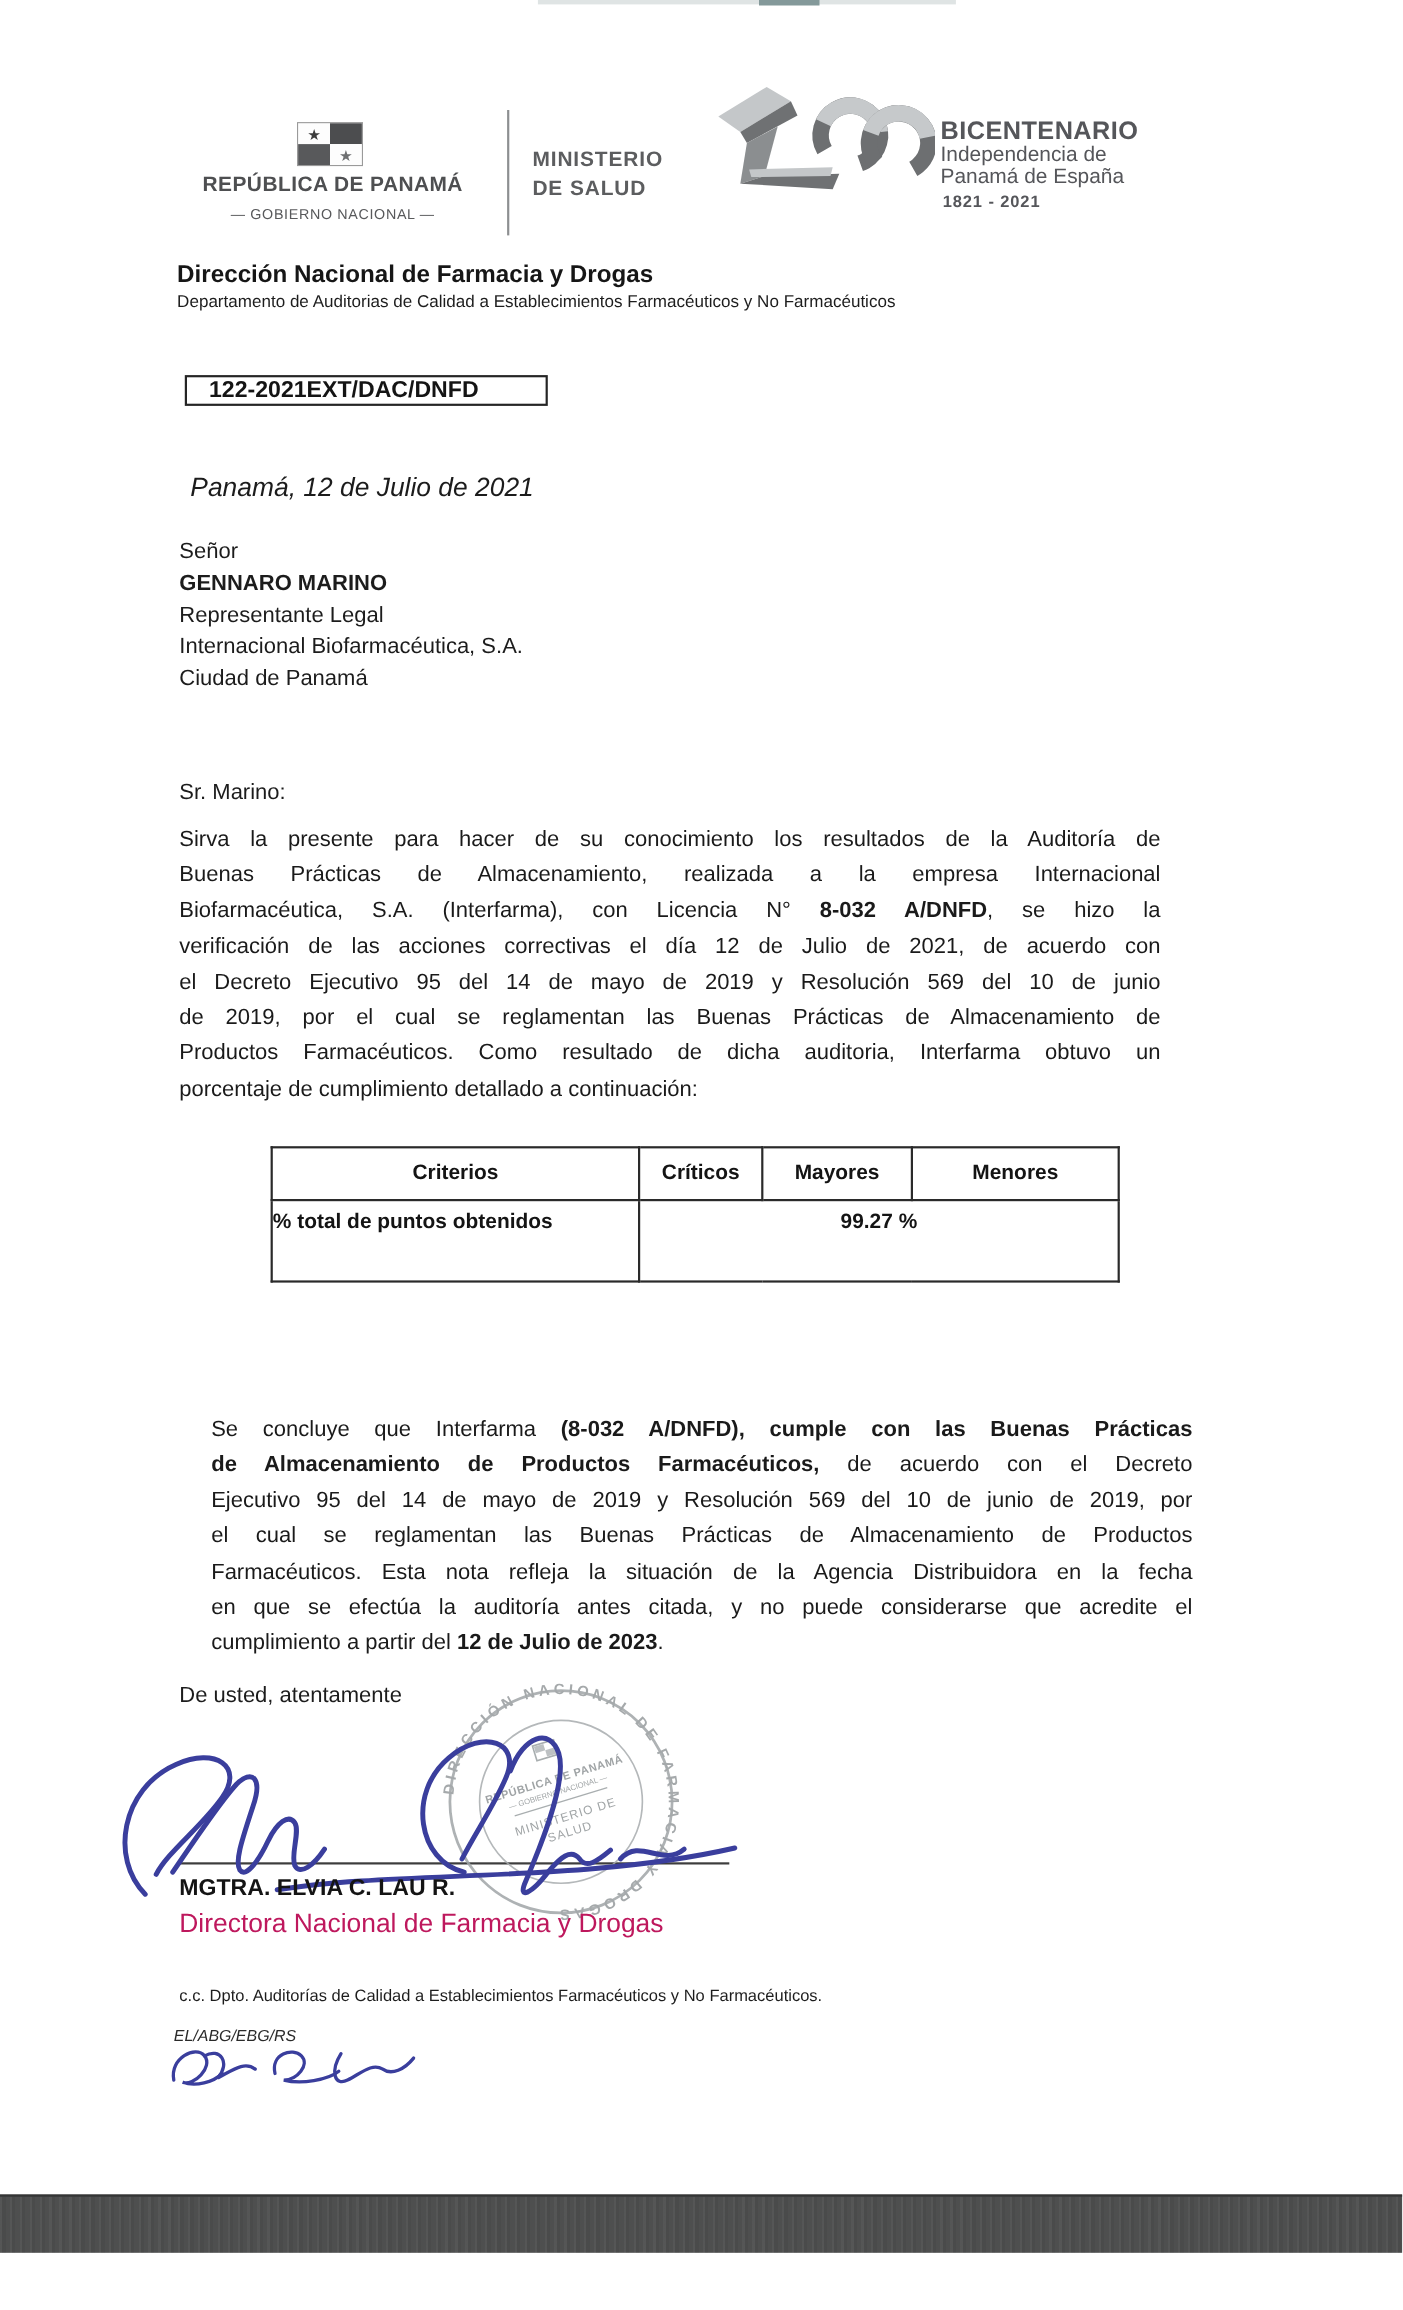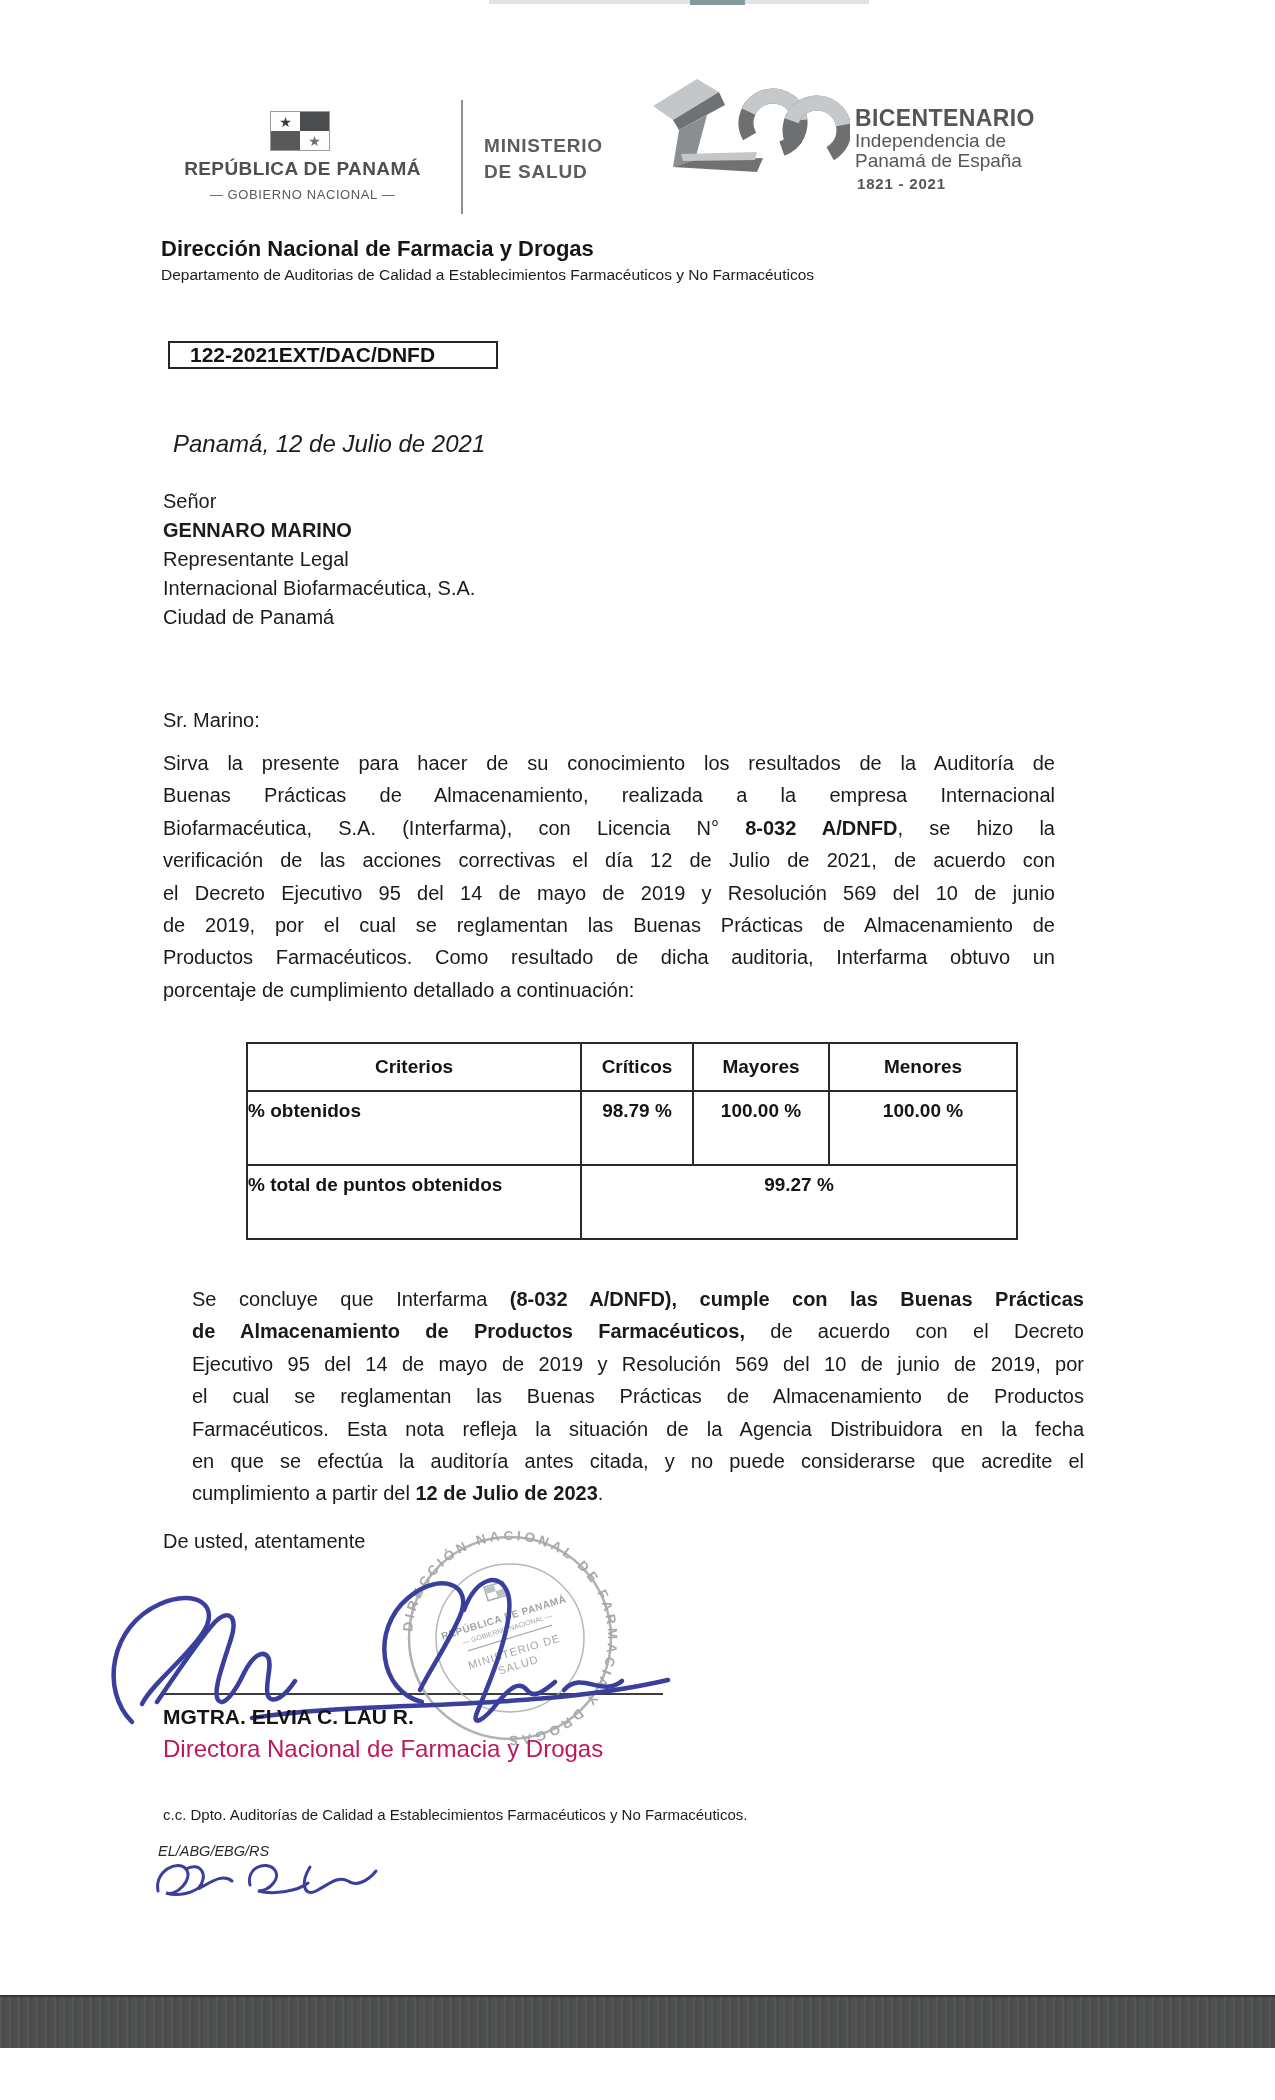--- a/index.html
+++ b/index.html
@@ -149,26 +149,20 @@
         <col style="width:112px">
         <col style="width:136px">
         <col style="width:188px">
       </colgroup>
     <tbody>
         <tr>
       <th>Criterios</th>
       <th>Críticos</th>
       <th>Mayores</th>
       <th>Menores</th>
-    </tr>
-    <tr>
-      <td class="td-label">% obtenidos</td>
-      <td class="td-val">98.79 %</td>
-      <td class="td-val">100.00 %</td>
-      <td class="td-val">100.00 %</td>
     </tr>
     <tr>
       <td class="td-label">% total de puntos obtenidos</td>
       <td class="td-val" colspan="3">99.27 %</td>
     </tr>
   </tbody>
     </table>
 
   <div class="abs para p2">
       <div class="pline"><span>Se concluye que Interfarma </span><span class="b">(8-032 A/DNFD), cumple con las Buenas Prácticas</span></div>

